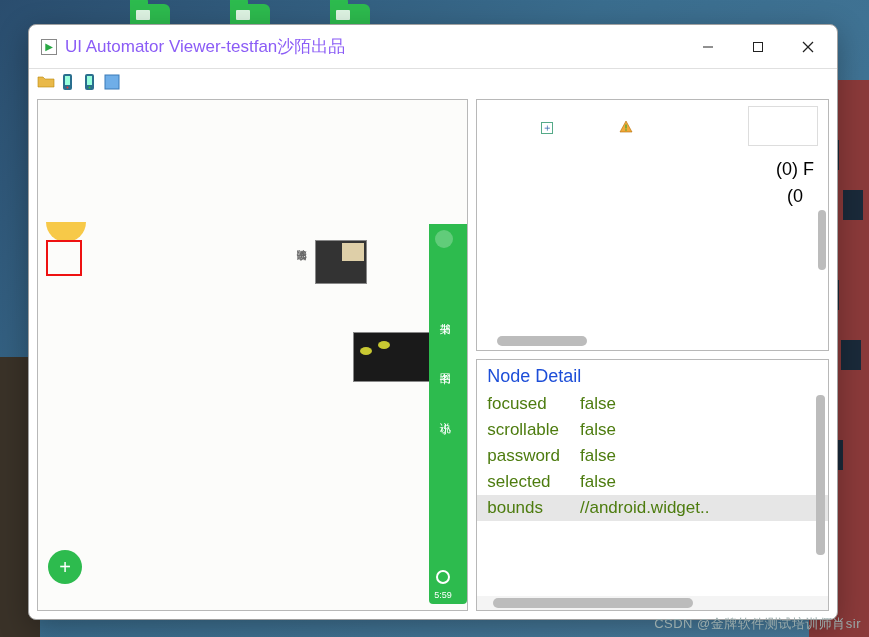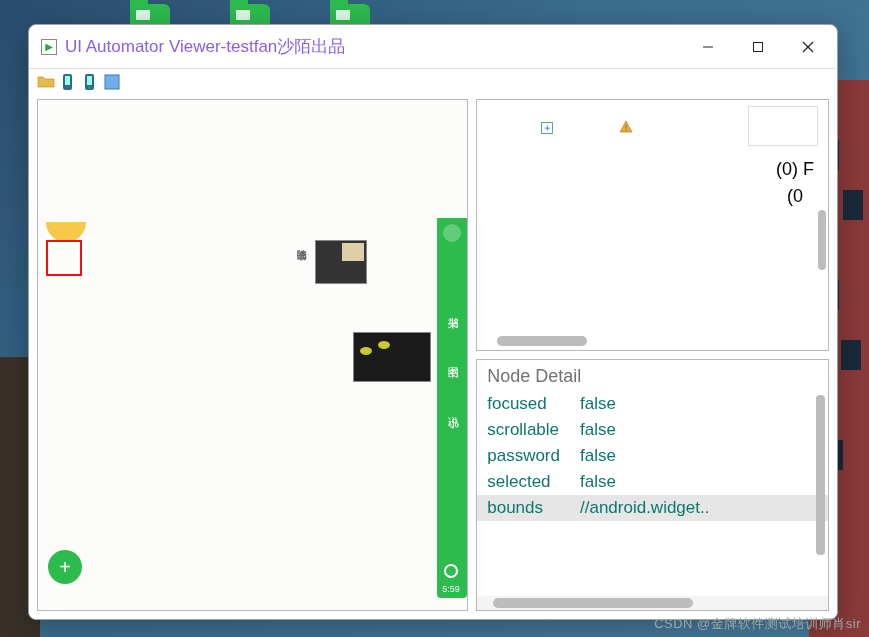--- a/index.html
+++ b/index.html
@@ -61,42 +61,42 @@
   .tree-pane, .detail-pane {
     border:1px solid #b8b8b8; background:#fff; position:relative; overflow:hidden;
   }
   .tree-pane { flex: 1 1 50%; }
   .detail-pane { flex: 1 1 50%; display:flex; flex-direction:column; }
   
   .device-area { position:absolute; inset:0; background:#fcfcfa; }
   .yellow-arc { position:absolute; left:8px; top:122px; width:40px; height:20px; background:#f7c948; border-radius:0 0 40px 40px; }
   .red-box { position:absolute; left:8px; top:140px; width:36px; height:36px; border:2px solid #e11; }
   .fab { position:absolute; left:10px; bottom:26px; width:34px; height:34px; background:#2dbb4e; border-radius:50%; color:#fff; display:flex; align-items:center; justify-content:center; font-size:20px; }
-  .green-strip { position:absolute; right:0; top:118px; width:30px; height:380px; background:#2dbb4e; border-radius:0 0 4px 4px; }
+  .green-strip { position:absolute; right:0; top:124px; width:38px; height:380px; background:#2dbb4e; border-radius:0 0 4px 4px; }
   .green-strip .top-search { position:absolute; top:6px; left:6px; width:18px; height:18px; border-radius:50%; background:rgba(255,255,255,.25); }
   .green-strip .cat { color:#fff; font-size:11px; writing-mode: vertical-rl; position:absolute; left:8px; }
   .green-strip .bot-search { position:absolute; bottom:20px; left:7px; width:14px; height:14px; border:2px solid #fff; border-radius:50%; }
   .green-strip .clock { position:absolute; bottom:4px; left:5px; color:#fff; font-size:9px; }
   .book-thumb { position:absolute; background:#333; border:1px solid #888; }
   .thumb1 { right:100px; top:140px; width:52px; height:44px; }
   .thumb1::after{content:"";position:absolute;right:2px;top:2px;width:22px;height:18px;background:#decfa8;}
   .thumb-lbls { position:absolute; right:160px; top:142px; writing-mode:vertical-rl; font-size:10px; color:#666; line-height:1.1; }
   .thumb2 { right:36px; top:232px; width:78px; height:50px; background:#1a1a1a; }
   .thumb2::after{content:"";position:absolute;left:6px;top:14px;width:12px;height:8px;background:#c8c832;border-radius:50%;box-shadow:18px -6px 0 #c8c832;}
   .tree-expand { width:12px; height:12px; border:1px solid #5a8; display:flex; align-items:center; justify-content:center; color:#36a; font-size:10px; position:absolute; left:64px; top:22px; }
   .tree-warn { position:absolute; left:142px; top:20px; }
   .tree-white { position:absolute; right:10px; top:6px; width:70px; height:40px; background:#fff; border:1px solid #ddd; }
   .tree-lines { position:absolute; right:14px; top:56px; text-align:center; font-size:18px; line-height:1.5; }
   .vscroll { position:absolute; right:2px; top:110px; width:8px; height:60px; background:#bcbcbc; border-radius:4px; }
   .hscroll { position:absolute; left:20px; bottom:4px; width:90px; height:10px; background:#bcbcbc; border-radius:5px; }
   
-  .detail-title { font-size:18px; padding:6px 10px 4px; color:#737373; }
+  .detail-title { font-size:18px; padding:6px 10px 4px; color:#1d4ed8; }
   .detail-body { flex:1; overflow:hidden; position:relative; }
   .detail-table { width:100%; border-collapse:collapse; }
-  .detail-table td { padding:3px 10px; font-size:17px; color:#0f766e; vertical-align:top; }
+  .detail-table td { padding:3px 10px; font-size:17px; color:#4d7c0f; vertical-align:top; }
   .detail-table td:first-child { width:92px; white-space:nowrap; overflow:hidden; text-overflow:ellipsis; }
   .detail-table tr.sel td { background:#e6e6e6; }
   .dscroll { position:absolute; right:3px; top:4px; width:9px; height:160px; background:#bcbcbc; border-radius:4px; }
   .dhbar { height:14px; background:#f4f4f4; position:relative; }
   .dhbar::after { content:""; position:absolute; left:16px; top:2px; width:200px; height:10px; background:#bcbcbc; border-radius:5px; }
   .watermark { position:absolute; right:8px; bottom:4px; font-size:13px; color:#9aa; letter-spacing:.5px; }
 </style>
 </head>
 <body>
 

